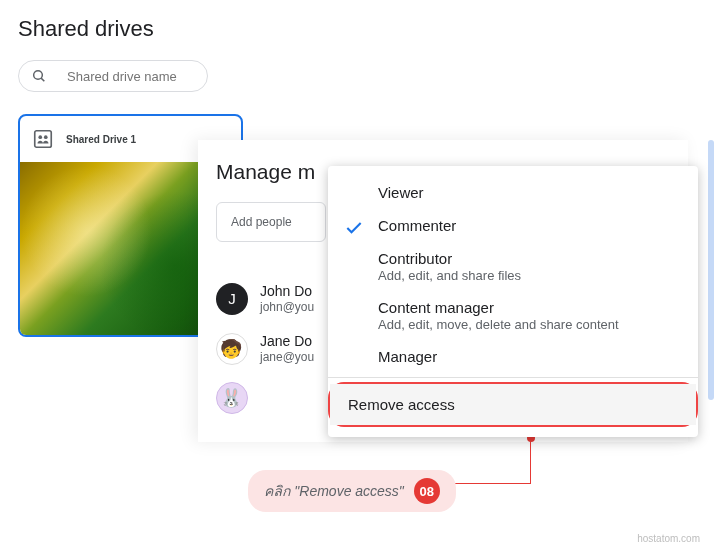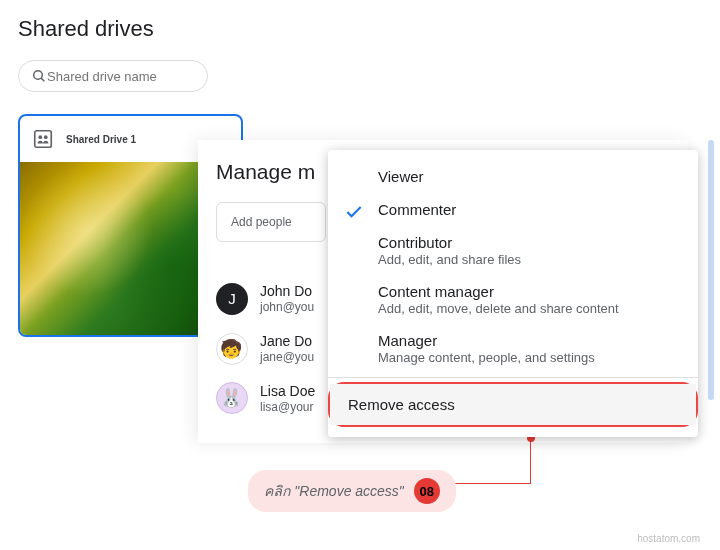--- a/index.html
+++ b/index.html
@@ -2,56 +2,56 @@
 <html><head>
 <meta charset="utf-8">
 <style>
   * { box-sizing: border-box; margin: 0; padding: 0; }
   body { font-family: Arial, sans-serif; background: #fff; width: 720px; height: 550px; position: relative; overflow: hidden; }
   
   .page-title { font-size: 22px; color: #202124; padding: 16px 0 18px 18px; font-weight: 400; }
   
   .search-box { margin-left: 18px; width: 190px; height: 32px; border: 1px solid #dadce0; border-radius: 16px; display: flex; align-items: center; padding: 0 12px; }
   .search-box svg { flex-shrink: 0; }
-  .search-box input { border: none; outline: none; margin-left: 0; font-size: 13px; width: 100%; color: #5f6368; }
+  .search-box input { border: none; outline: none; margin-left: 20px; font-size: 13px; width: 100%; color: #5f6368; }
   
   .drive-card { margin: 22px 0 0 18px; width: 225px; border: 2px solid #1a73e8; border-radius: 8px; overflow: hidden; background: #fff; }
   .drive-header { display: flex; align-items: center; padding: 12px; gap: 12px; }
   .drive-label { font-size: 10px; font-weight: 700; color: #3c4043; }
   .drive-thumb { width: 100%; height: 173px; background: linear-gradient(135deg, #8a6d00 0%, #c9a800 20%, #e8d060 35%, #7aa020 45%, #2d7a1f 60%, #1a6010 80%, #0d4008 100%); position: relative; }
   .drive-thumb::before { content:''; position:absolute; inset:0; background: radial-gradient(circle at 30% 40%, rgba(255,255,200,0.35), transparent 35%), radial-gradient(circle at 70% 60%, rgba(0,80,0,0.4), transparent 40%); }
   
   .manage-panel { position: absolute; left: 198px; top: 140px; width: 490px; background: #fff; padding: 20px 18px; box-shadow: -4px 0 16px rgba(0,0,0,0.08); }
   .manage-title { font-size: 21px; color: #202124; margin-bottom: 18px; }
   .add-field { width: 110px; border: 1px solid #dadce0; border-radius: 6px; padding: 12px 14px; font-size: 12px; color: #5f6368; margin-bottom: 32px; }
   
   .member-row { display: flex; align-items: center; gap: 12px; padding: 8px 0; }
   .avatar { width: 32px; height: 32px; border-radius: 50%; flex-shrink: 0; display: flex; align-items: center; justify-content: center; font-size: 15px; font-weight: 500; color: #fff; }
   .avatar.j { background: #202124; }
   .avatar.jane { background: #fff; border: 1px solid #ddd; }
   .avatar.lisa { background: #e8d7f5; border: 1px solid #d0b8e8; }
   .member-info { line-height: 1.3; }
   .member-name { font-size: 14px; color: #202124; }
   .member-email { font-size: 12px; color: #5f6368; }
   
-  .role-menu { position: absolute; left: 328px; top: 150px; width: 370px; background: #fff; box-shadow: 0 2px 12px rgba(0,0,0,0.25); border-radius: 4px; padding: 10px 0; z-index: 10; }
+  .role-menu { position: absolute; left: 328px; top: 166px; width: 370px; background: #fff; box-shadow: 0 2px 12px rgba(0,0,0,0.25); border-radius: 4px; padding: 10px 0; z-index: 10; }
   .role-item { padding: 8px 18px 8px 50px; cursor: pointer; position: relative; }
   .role-title { font-size: 15px; color: #202124; }
   .role-desc { font-size: 13px; color: #5f6368; margin-top: 1px; }
   .check { position: absolute; left: 16px; top: 9px; color: #1a73e8; }
   .divider { height: 1px; background: #e0e0e0; margin: 4px 0; }
   .remove-item { padding: 12px 18px; cursor: pointer; background: #f5f5f5; }
   .remove-title { font-size: 15px; color: #202124; }
   .remove-highlight { border: 2px solid #ef4444; border-radius: 16px; }
   
   .scroll-indicator { position: absolute; right: 6px; top: 140px; width: 6px; height: 260px; background: #c5d9f7; border-radius: 3px; }
   
   .callout { position: absolute; left: 248px; top: 470px; background: #fce4e4; border-radius: 18px; padding: 8px 16px; display: flex; align-items: center; gap: 10px; }
   .callout-text { font-size: 14px; color: #5f6368; font-style: italic; }
-  .callout-badge { width: 26px; height: 26px; background: #e53935; border-radius: 50%; color: #000000; font-size: 13px; font-weight: 700; display: flex; align-items: center; justify-content: center; }
+  .callout-badge { width: 26px; height: 26px; background: #e53935; border-radius: 50%; color: #ffffff; font-size: 13px; font-weight: 700; display: flex; align-items: center; justify-content: center; }
   .callout-line { position: absolute; border-left: 1px solid #e53935; }
   .callout-line.v { left: 530px; top: 438px; height: 46px; }
   .callout-dot { position: absolute; width: 8px; height: 8px; background: #e53935; border-radius: 50%; left: 526.5px; top: 434px; }
   .callout-line.h { position: absolute; border-top: 1px solid #e53935; left: 442px; top: 483px; width: 89px; }
   
   .watermark { position: absolute; right: 20px; bottom: 6px; font-size: 10px; color: #bdbdbd; }
   
   
   .face { font-size: 18px; }
 </style>
@@ -98,24 +98,20 @@
       </div>
     <div class="member-info">
       <div class="member-name">Jane Do</div>
       <div class="member-email">jane@you</div>
     </div>
   </div>
   <div class="member-row">
     <div class="avatar lisa">
         <span class="face">🐰</span>
       </div>
-    <div class="member-info">
-      <div class="member-name">Lisa Doe</div>
-      <div class="member-email">lisa@your</div>
-    </div>
   </div>
 </div>
 
 <div class="scroll-indicator"></div>
 
 <div class="role-menu">
   <div class="role-item">
     <div class="role-title">Viewer</div>
   </div>
   <div class="role-item">
@@ -127,21 +123,20 @@
   <div class="role-item">
     <div class="role-title">Contributor</div>
     <div class="role-desc">Add, edit, and share files</div>
   </div>
   <div class="role-item">
     <div class="role-title">Content manager</div>
     <div class="role-desc">Add, edit, move, delete and share content</div>
   </div>
   <div class="role-item">
     <div class="role-title">Manager</div>
-    <div class="role-desc">Manage content, people, and settings</div>
   </div>
   <div class="divider"></div>
   <div class="remove-highlight">
     <div class="remove-item">
       <div class="remove-title">Remove access</div>
     </div>
   </div>
 </div>
 
 <div class="callout-dot"></div>

